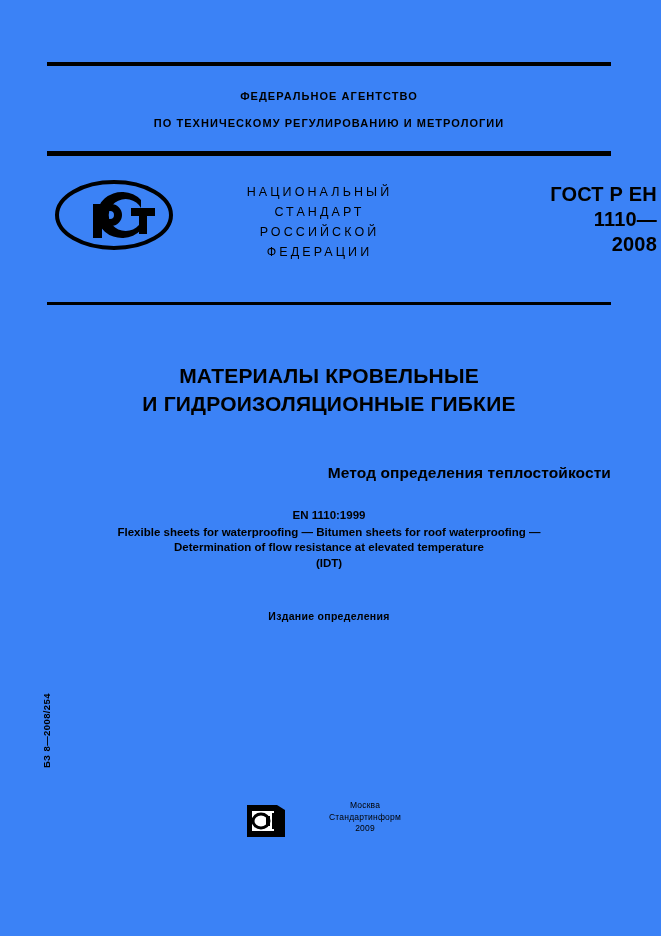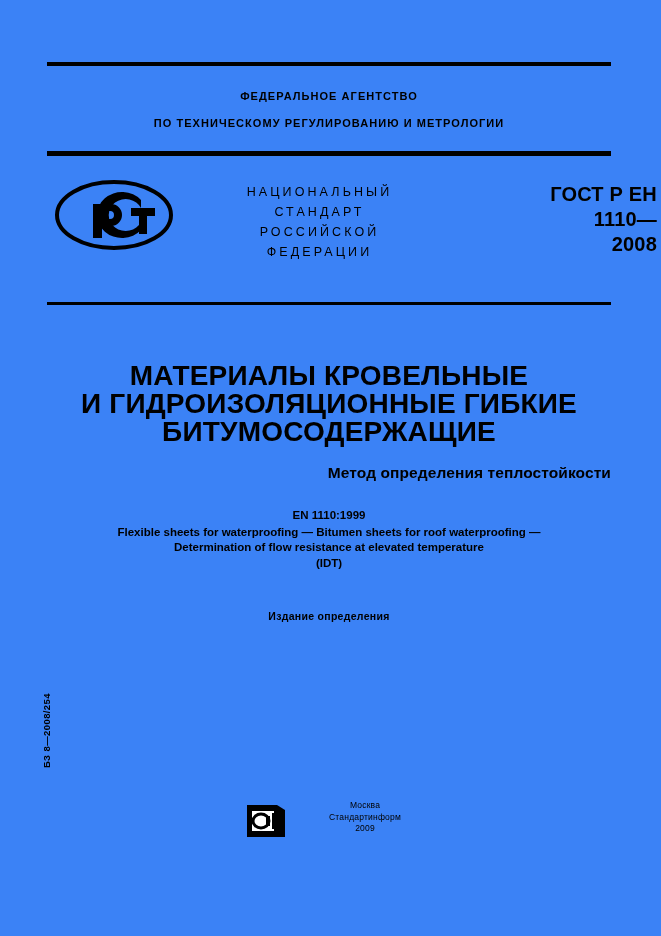--- a/index.html
+++ b/index.html
@@ -89,21 +89,21 @@
   }
 
   
   .maintitle {
     position: absolute;
     left: 47px;
     top: 362px;
     width: 564px;
     text-align: center;
     font-weight: bold;
-    font-size: 28px;
+    font-size: 21px;
     line-height: 28px;
     letter-spacing: 0.2px;
   }
 
   .subtitle {
     position: absolute;
     left: 47px;
     top: 464px;
     width: 564px;
     text-align: right;
@@ -226,21 +226,20 @@
       <div>ГОСТ Р ЕН</div>
       <div>1110—</div>
       <div>2008</div>
     </div>
 
   </div>
 
   <div class="maintitle">
     <div>МАТЕРИАЛЫ КРОВЕЛЬНЫЕ</div>
     <div>И ГИДРОИЗОЛЯЦИОННЫЕ ГИБКИЕ</div>
-    <div>БИТУМОСОДЕРЖАЩИЕ</div>
   </div>
 
   <div class="subtitle">Метод определения теплостойкости</div>
 
   <div class="enblock">
     <div class="en-id">EN 1110:1999</div>
     <div>Flexible sheets for waterproofing — Bitumen sheets for roof waterproofing —</div>
     <div>Determination of flow resistance at elevated temperature</div>
     <div>(IDT)</div>
   </div>

